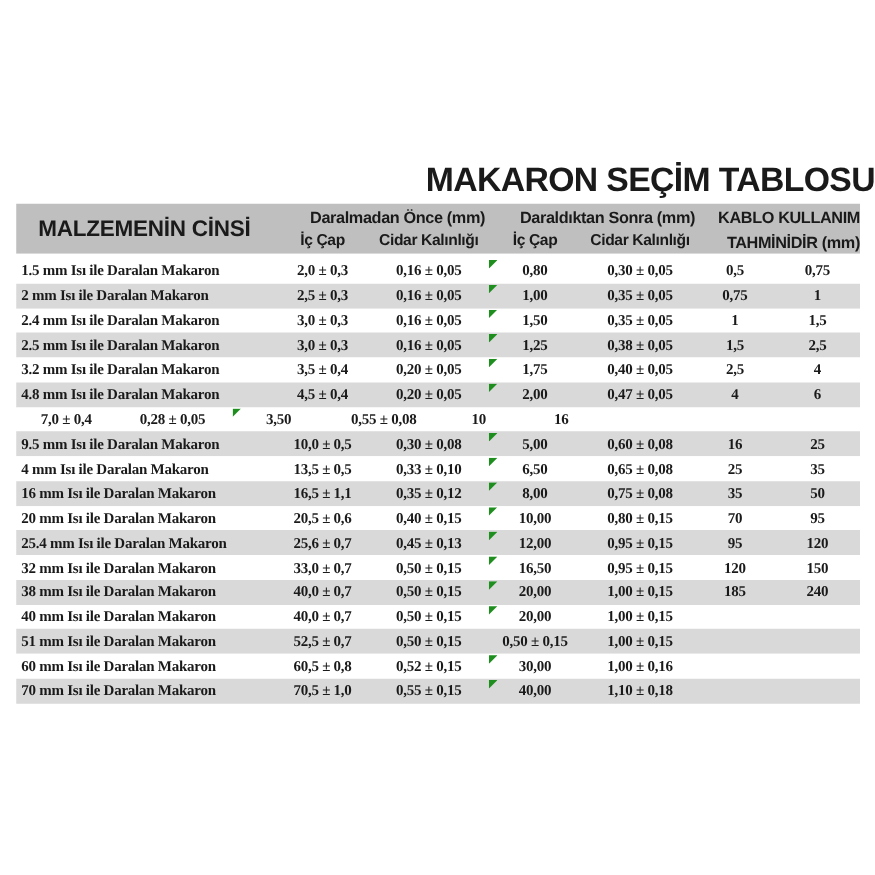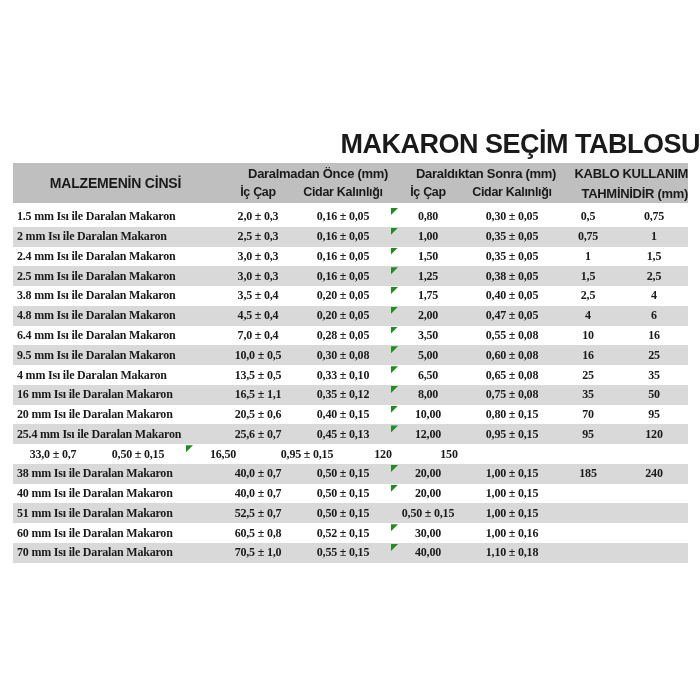--- a/index.html
+++ b/index.html
@@ -40,21 +40,21 @@
     display: flex;
     height: 40px;
     background: var(--header-bg, #bfbfbf);
     font-weight: 700;
   }
   .h-material {
     width: 205px;
     display: flex;
     align-items: center;
     justify-content: center;
-    font-size: 14px;
+    font-size: 18px;
     letter-spacing: -0.2px;
     text-align: center;
   }
   .h-group { display: flex; flex-direction: column; }
   .g-before { width: 170px; }
   .g-after  { width: 168px; }
   .g-est    { width: 132px; }
   .h-group-label {
     height: 20px;
     line-height: 21px;
@@ -195,21 +195,21 @@
           <div class="cell c3">0,16 ± 0,05</div>
           <div class="cell c4">
             <span class="tri"></span>
             <span>1,25</span>
           </div>
           <div class="cell c5">0,38 ± 0,05</div>
           <div class="cell c6">1,5</div>
           <div class="cell c7">2,5</div>
         </div>
         <div class="row">
-          <div class="cell c1">3.8 mm Isı ile Daralan Makaron</div>
+          <div class="cell c1">3.2 mm Isı ile Daralan Makaron</div>
           <div class="cell c2">3,5 ± 0,4</div>
           <div class="cell c3">0,20 ± 0,05</div>
           <div class="cell c4">
             <span class="tri"></span>
             <span>1,75</span>
           </div>
           <div class="cell c5">0,40 ± 0,05</div>
           <div class="cell c6">2,5</div>
           <div class="cell c7">4</div>
         </div>
@@ -219,21 +219,20 @@
           <div class="cell c3">0,20 ± 0,05</div>
           <div class="cell c4">
             <span class="tri"></span>
             <span>2,00</span>
           </div>
           <div class="cell c5">0,47 ± 0,05</div>
           <div class="cell c6">4</div>
           <div class="cell c7">6</div>
         </div>
         <div class="row">
-          <div class="cell c1">6.4 mm Isı ile Daralan Makaron</div>
           <div class="cell c2">7,0 ± 0,4</div>
           <div class="cell c3">0,28 ± 0,05</div>
           <div class="cell c4">
             <span class="tri"></span>
             <span>3,50</span>
           </div>
           <div class="cell c5">0,55 ± 0,08</div>
           <div class="cell c6">10</div>
           <div class="cell c7">16</div>
         </div>
@@ -291,20 +290,21 @@
           <div class="cell c3">0,45 ± 0,13</div>
           <div class="cell c4">
             <span class="tri"></span>
             <span>12,00</span>
           </div>
           <div class="cell c5">0,95 ± 0,15</div>
           <div class="cell c6">95</div>
           <div class="cell c7">120</div>
         </div>
         <div class="row">
+          <div class="cell c1">32 mm Isı ile Daralan Makaron</div>
           <div class="cell c2">33,0 ± 0,7</div>
           <div class="cell c3">0,50 ± 0,15</div>
           <div class="cell c4">
             <span class="tri"></span>
             <span>16,50</span>
           </div>
           <div class="cell c5">0,95 ± 0,15</div>
           <div class="cell c6">120</div>
           <div class="cell c7">150</div>
         </div>

